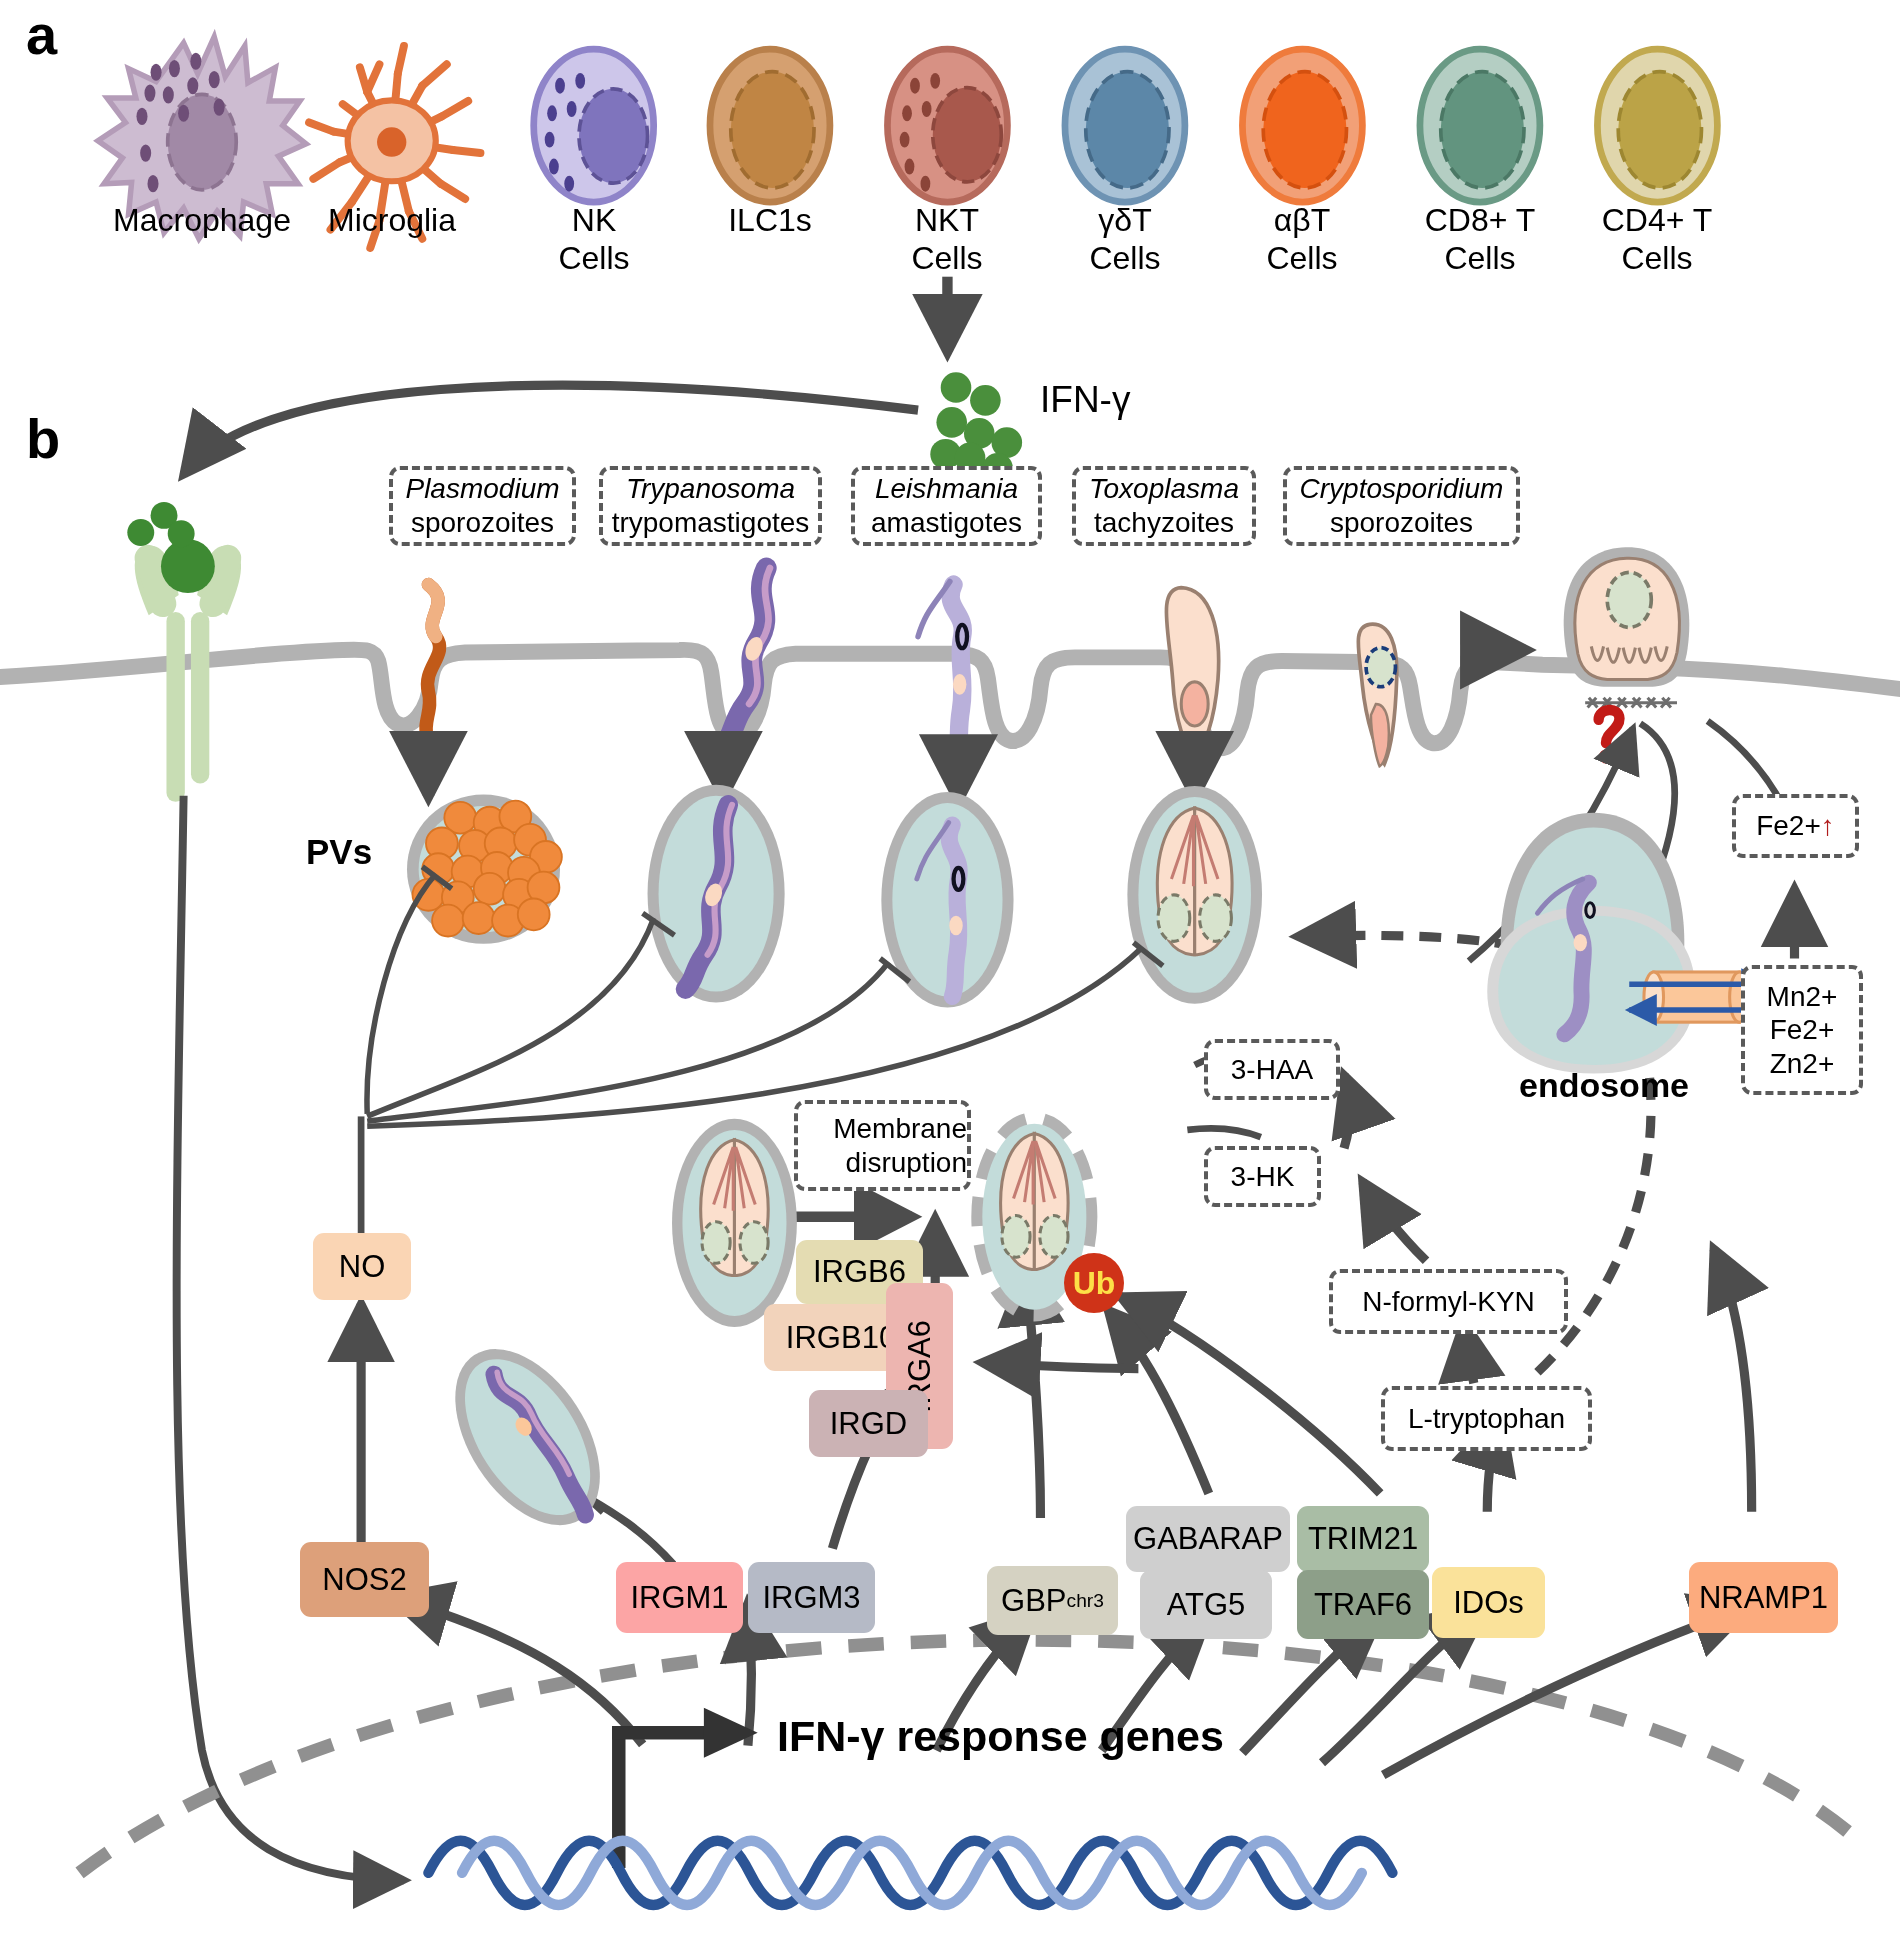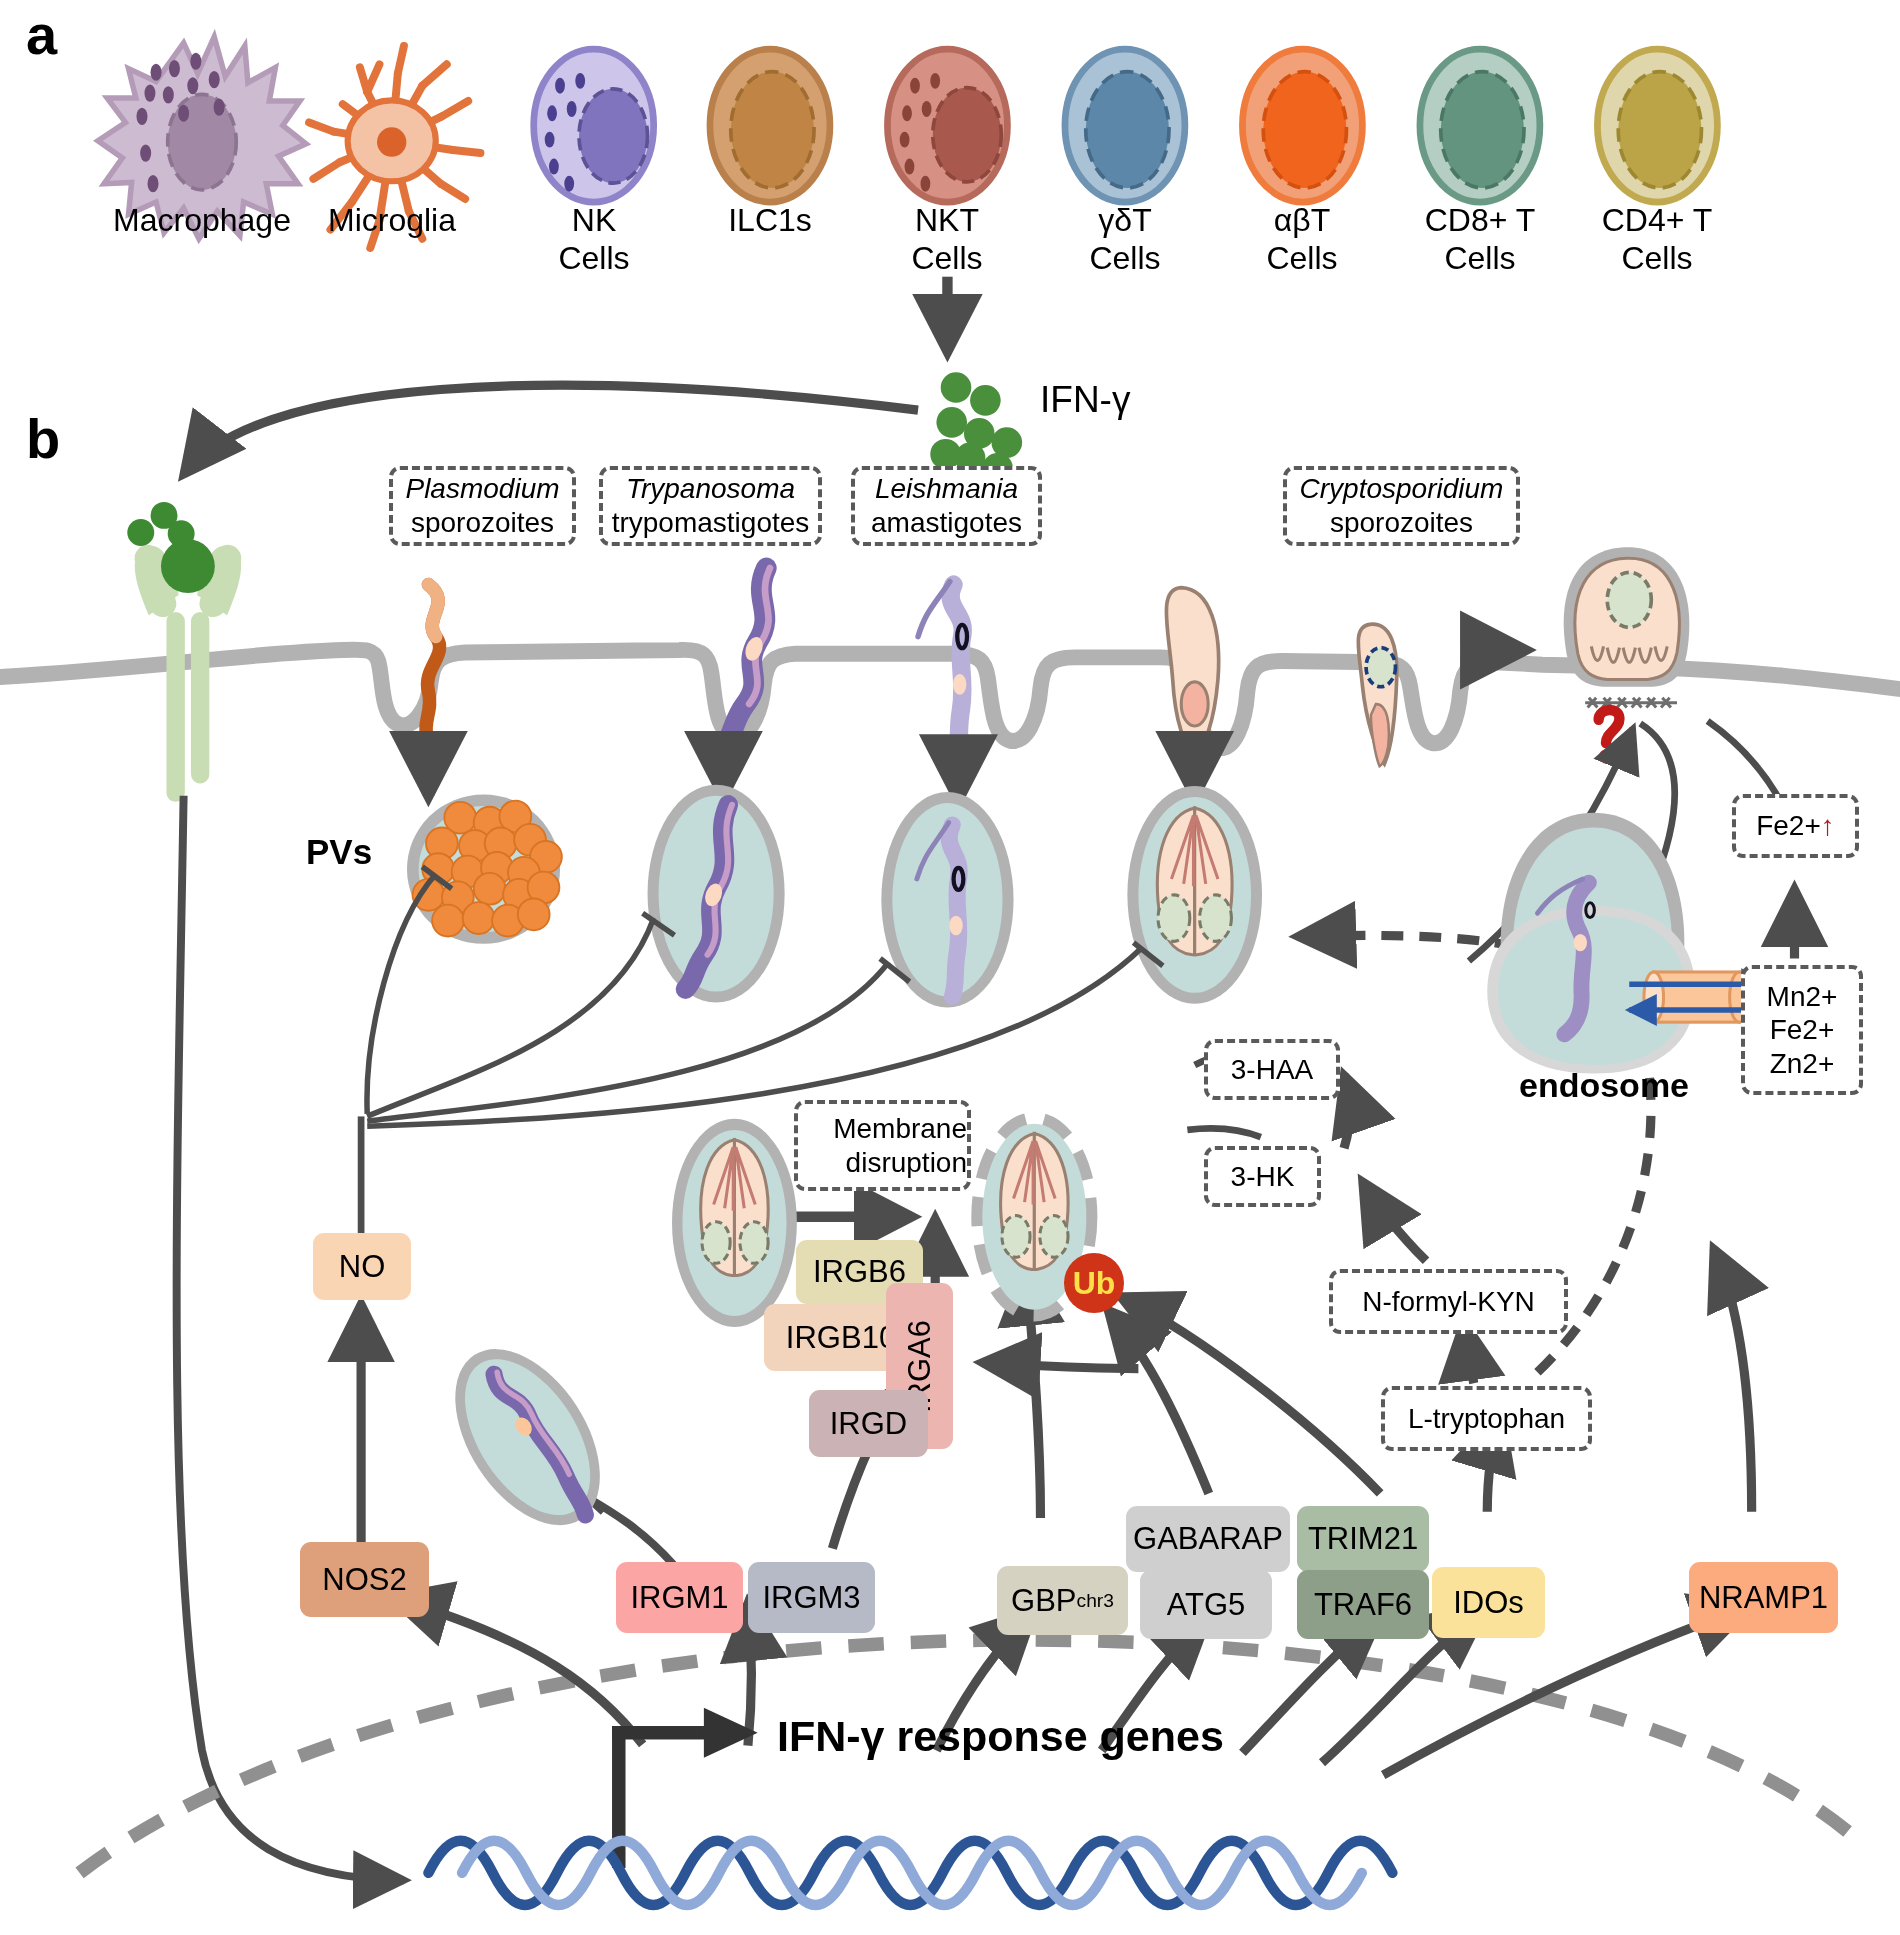--- a/index.html
+++ b/index.html
@@ -528,20 +528,24 @@
     <span class="dbox-line">sporozoites</span>
   </div>
   <div class="dbox" style="left:599px;top:466px;width:223px;height:80px;">
     <span class="dbox-line ital">Trypanosoma</span>
     <span class="dbox-line">trypomastigotes</span>
   </div>
   <div class="dbox" style="left:851px;top:466px;width:191px;height:80px;">
     <span class="dbox-line ital">Leishmania</span>
     <span class="dbox-line">amastigotes</span>
   </div>
+  <div class="dbox" style="left:1072px;top:466px;width:184px;height:80px;">
+    <span class="dbox-line ital">Toxoplasma</span>
+    <span class="dbox-line">tachyzoites</span>
+  </div>
   <div class="dbox" style="left:1283px;top:466px;width:237px;height:80px;">
     <span class="dbox-line ital">Cryptosporidium</span>
     <span class="dbox-line">sporozoites</span>
   </div>
 
   <div class="dbox" style="left:794px;top:1100px;width:177px;height:91px;text-align:right;">
     <span class="dbox-line bold" style="font-weight:400">Membrane
 disruption</span>
   </div>
 
@@ -572,21 +576,21 @@
   <div class="gbox" style="left:300px;top:1542px;width:129px;height:75px;background:#dda07a;">NOS2</div>
 
   <div class="gbox" style="left:796px;top:1240px;width:127px;height:64px;background:#e4dcb2;">IRGB6</div>
   <div class="gbox" style="left:764px;top:1304px;width:154px;height:67px;background:#f2d3bb;">IRGB10</div>
   <div class="gbox vert" style="left:886px;top:1283px;width:67px;height:166px;background:#edb5b0;">IRGA6</div>
   <div class="gbox" style="left:809px;top:1390px;width:119px;height:67px;background:#cbb2b4;">IRGD</div>
 
   <div class="gbox" style="left:616px;top:1562px;width:127px;height:71px;background:#fca5a5;">IRGM1</div>
   <div class="gbox" style="left:748px;top:1562px;width:127px;height:71px;background:#b5bac6;">IRGM3</div>
 
-  <div class="gbox" style="left:987px;top:1566px;width:131px;height:69px;background:#d5d2c2;margin-left:10px;">
+  <div class="gbox" style="left:987px;top:1566px;width:131px;height:69px;background:#d5d2c2;">
     <span>GBP</span>
       <span class="sup">chr3</span>
   </div>
 
   <div class="gbox" style="left:1126px;top:1506px;width:164px;height:66px;background:#cfcfcf;">GABARAP</div>
   <div class="gbox" style="left:1140px;top:1570px;width:132px;height:69px;background:#cfcfcf;">ATG5</div>
   <div class="gbox" style="left:1297px;top:1506px;width:132px;height:66px;background:#a9bda5;">TRIM21</div>
   <div class="gbox" style="left:1297px;top:1570px;width:132px;height:69px;background:#8d9f89;">TRAF6</div>
 
   <div class="gbox" style="left:1432px;top:1567px;width:113px;height:71px;background:#fae29a;">IDOs</div>

